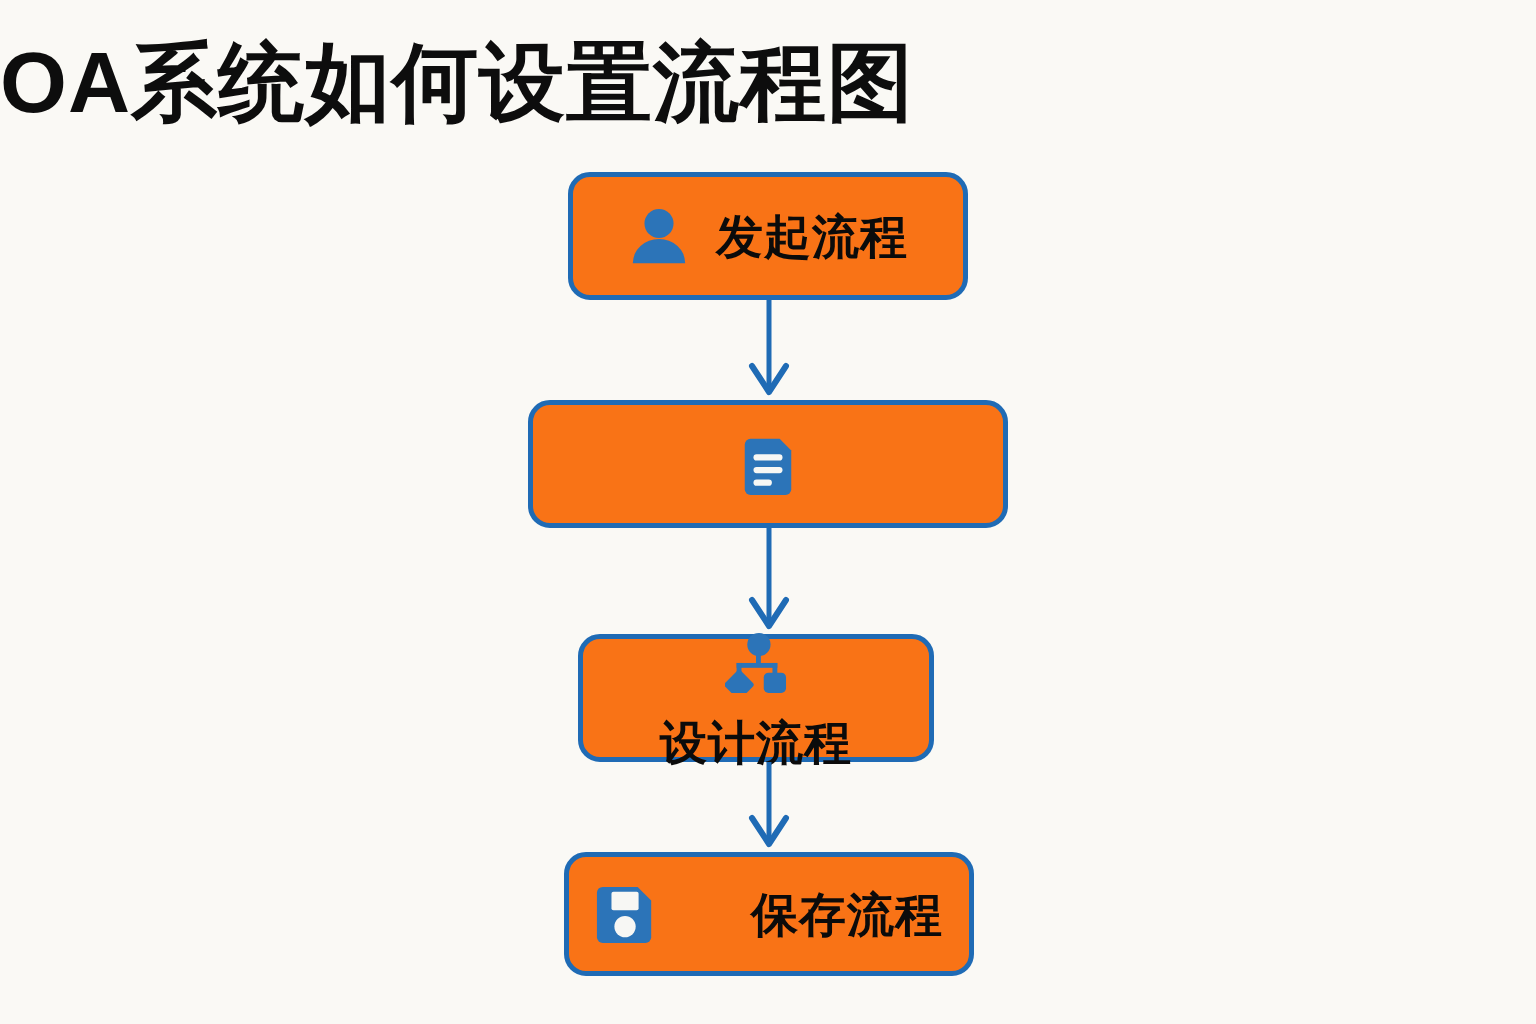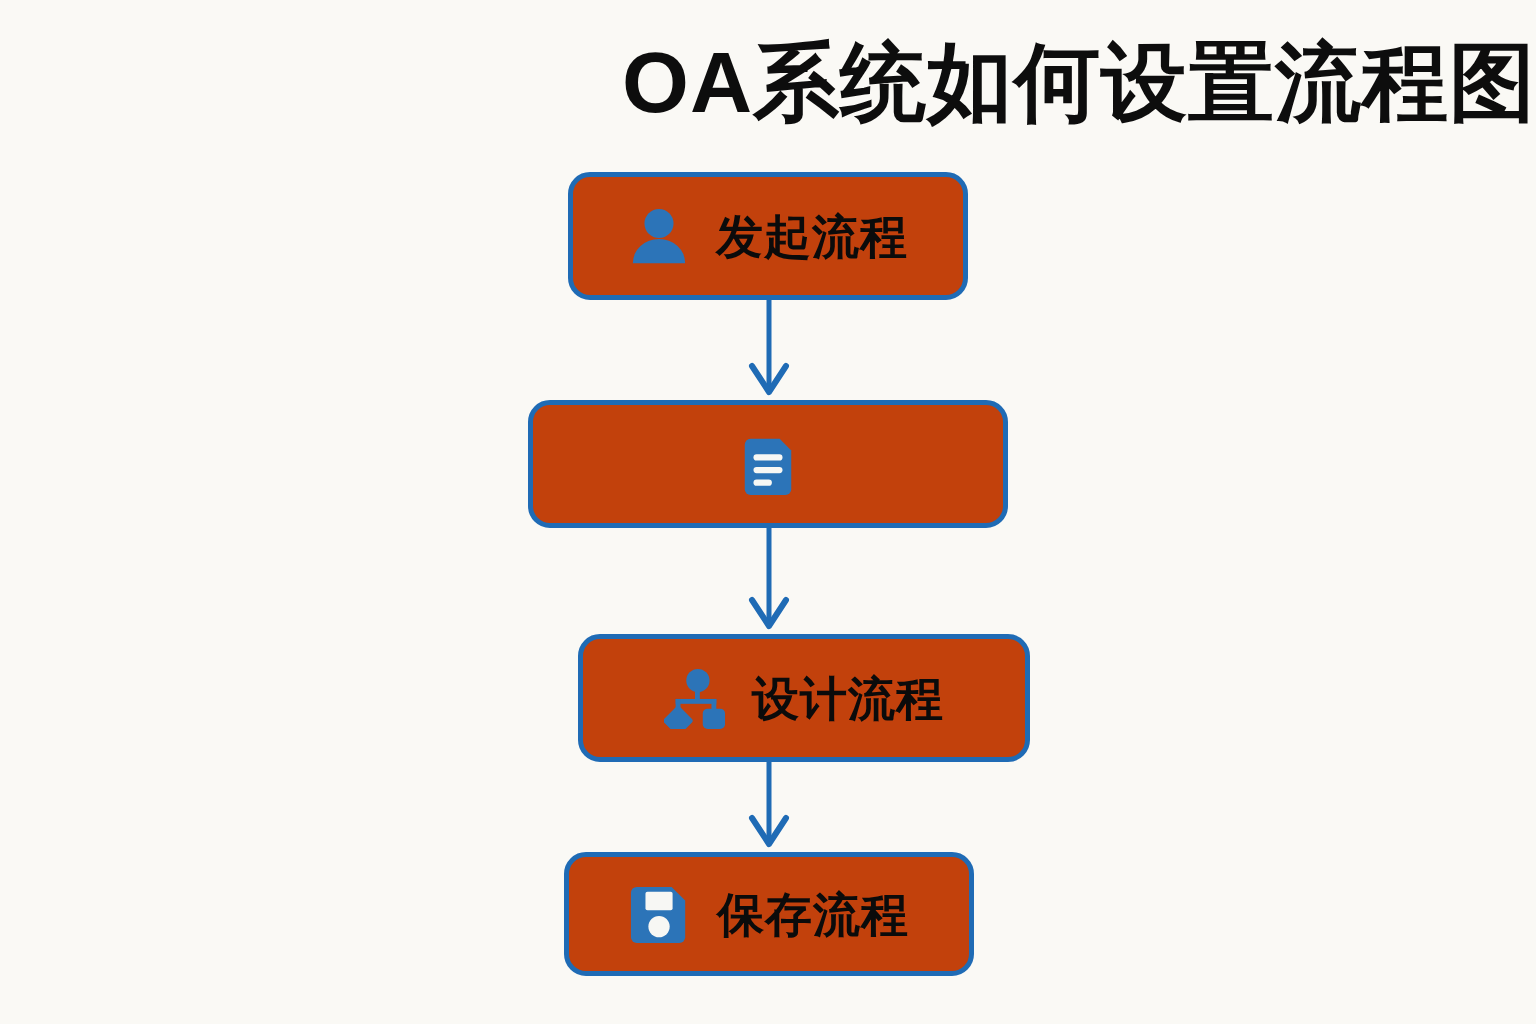--- a/index.html
+++ b/index.html
@@ -22,35 +22,35 @@
     width: 1536px;
     height: 1024px;
   }
 
   
   #page-title {
     position: absolute;
     left: 0;
     top: 34px;
     width: 1536px;
-    text-align: right;
+    text-align: left;
     font-size: 86px;
     line-height: 96px;
     font-weight: 700;
     letter-spacing: 1px;
     color: #0d0d0d;
     white-space: nowrap;
     font-family: "Liberation Sans", "DejaVu Sans", sans-serif;
   }
 
   
   .node {
     position: absolute;
     box-sizing: border-box;
-    background: #c2410c;
+    background: #f97316;
     border: 5px solid #1f6bb5;
     border-radius: 22px;
     display: flex;
     flex-direction: row;
     align-items: center;
     justify-content: center;
     gap: 26px;
     padding: 0 26px;
   }
   .node-label {
@@ -64,22 +64,22 @@
   }
   .node-icon {
     flex: 0 0 auto;
     display: block;
     width: 62px;
     height: 62px;
   }
 
   #node-0 { left: 568px; top: 172px;  width: 400px; height: 128px; }
   #node-1 { left: 528px; top: 400px;  width: 480px; height: 128px; }
-  #node-2 { left: 578px; top: 634px;  width: 452px; height: 128px; }
-  #node-3 { left: 564px; top: 852px;  width: 410px; height: 124px; }
+  #node-2 { left: 578px; top: 634px;  width: 356px; height: 128px; flex-direction: column; }
+  #node-3 { left: 564px; top: 852px;  width: 410px; height: 124px; justify-content: space-between; }
 
   
   .connector {
     position: absolute;
     left: 748px;
     width: 42px;
   }
   #connector-0 { top: 300px; height: 100px; }
   #connector-1 { top: 528px; height: 106px; }
   #connector-2 { top: 762px; height: 90px;  }

